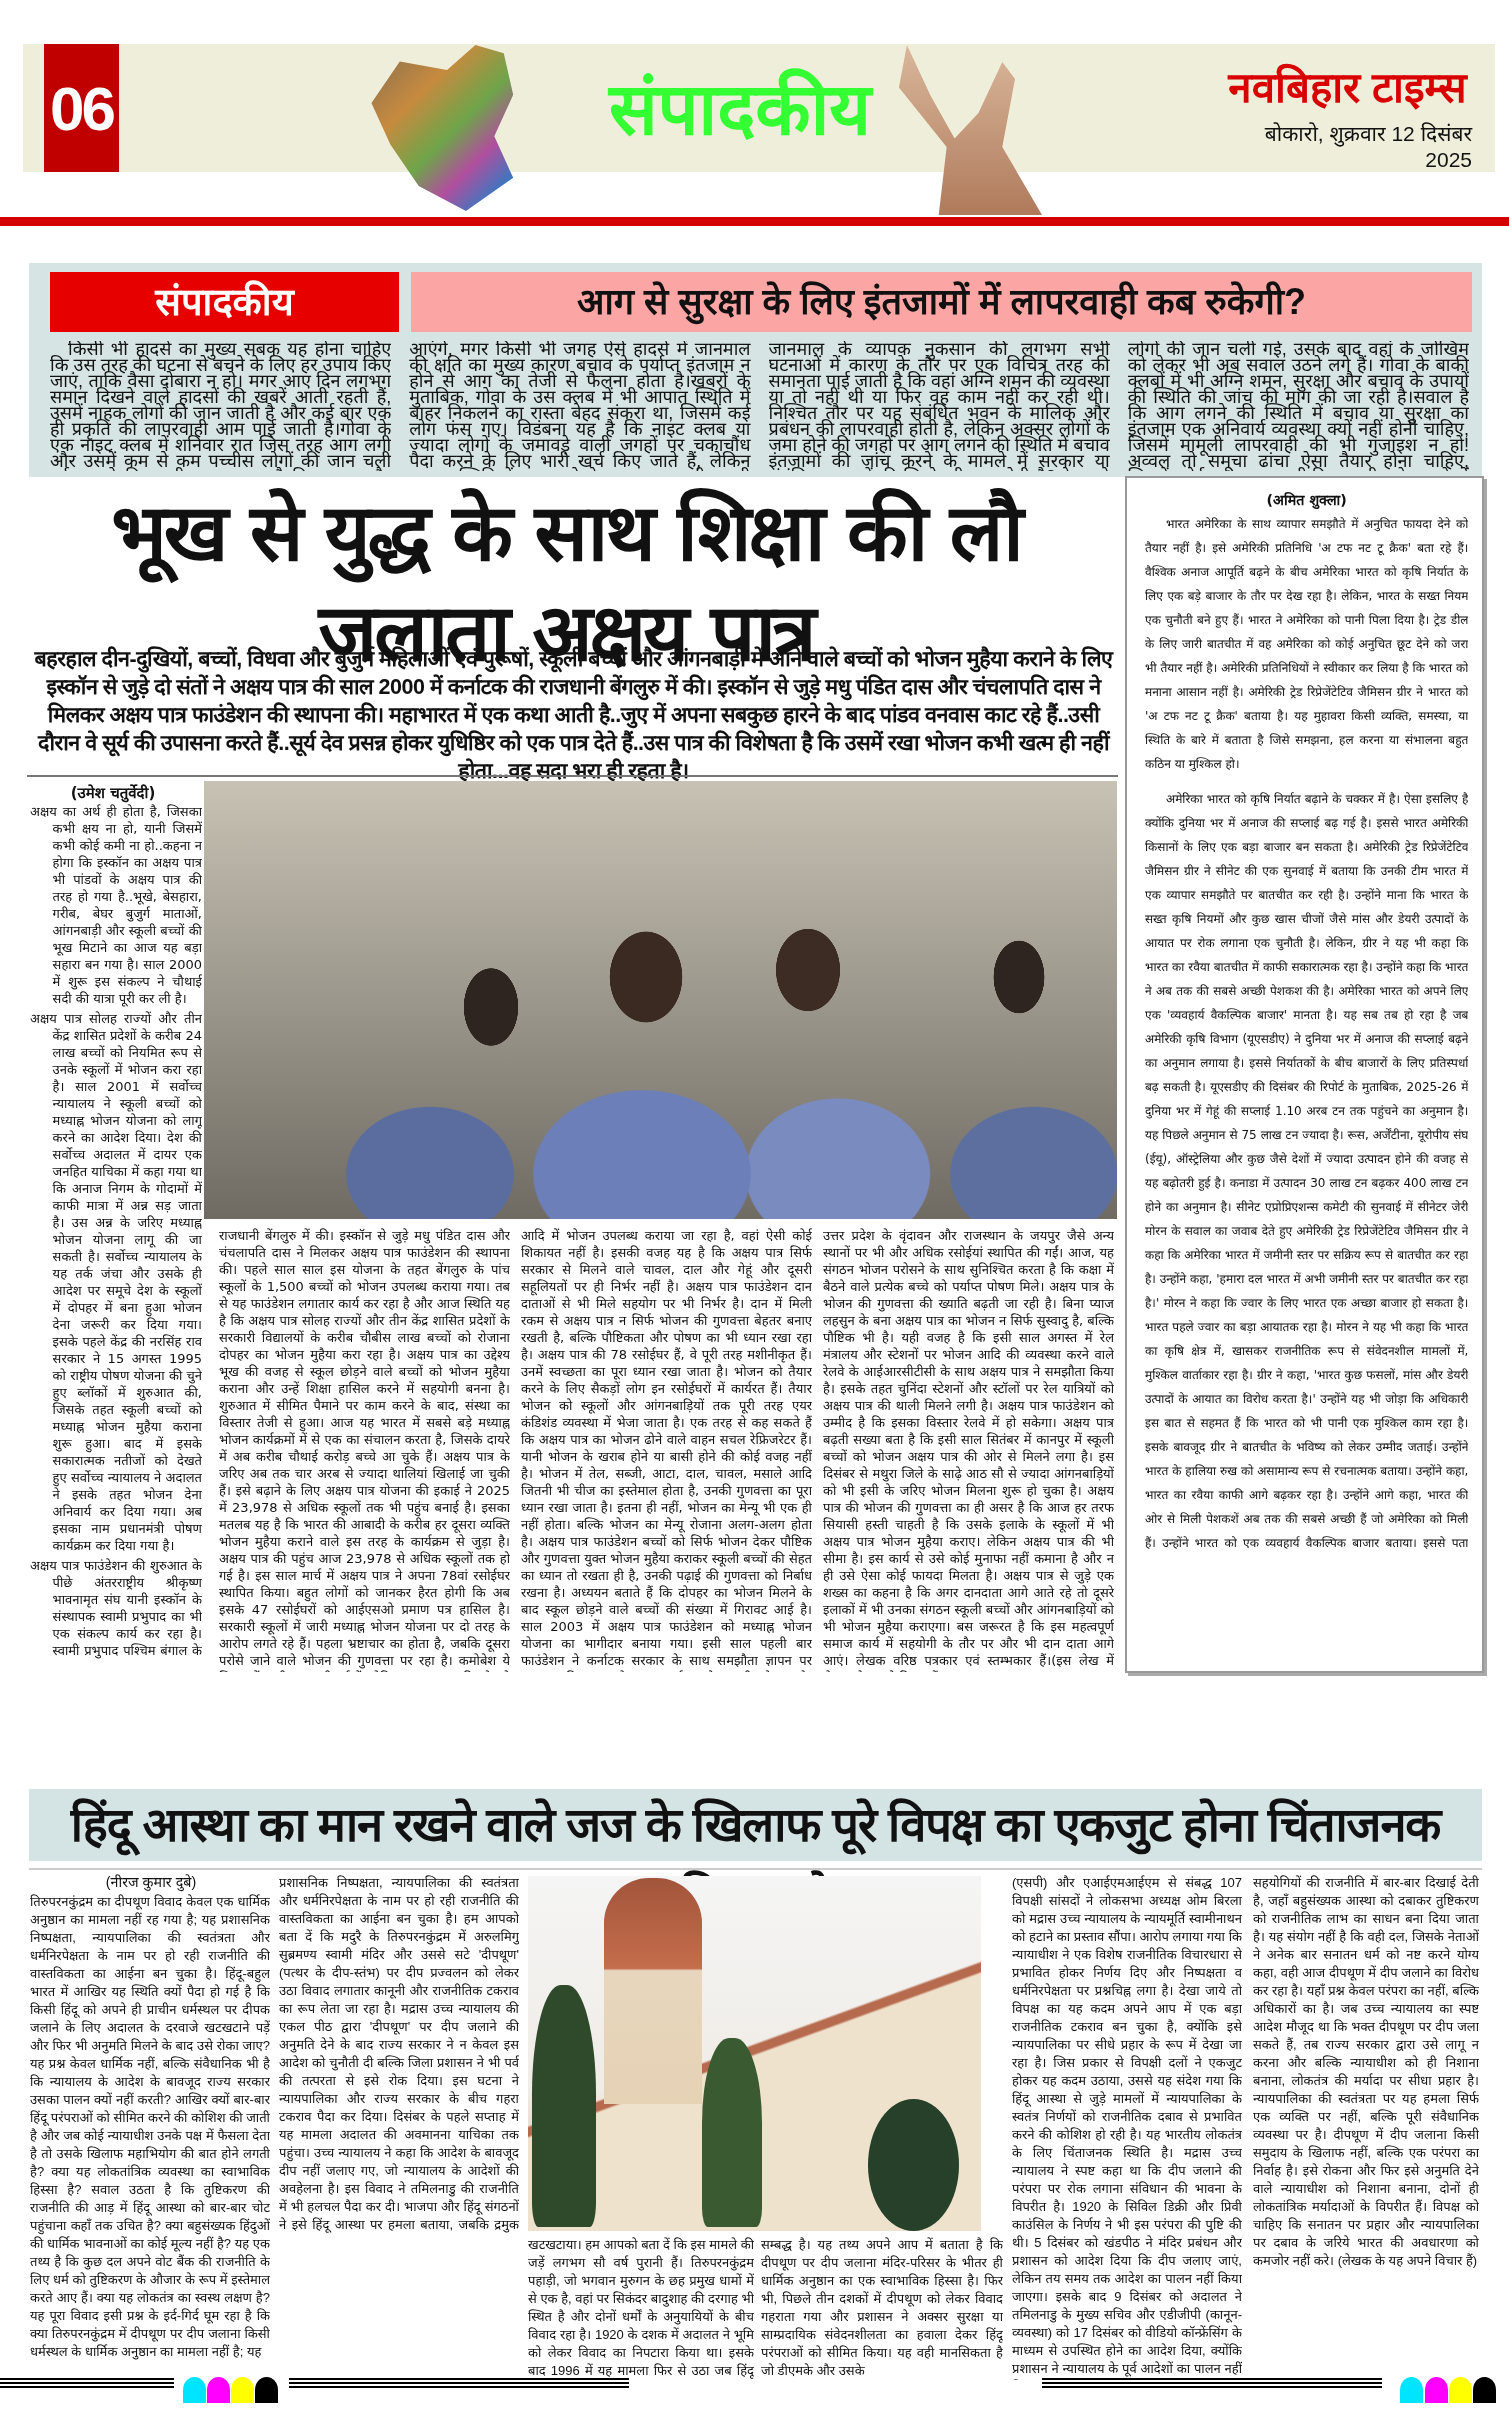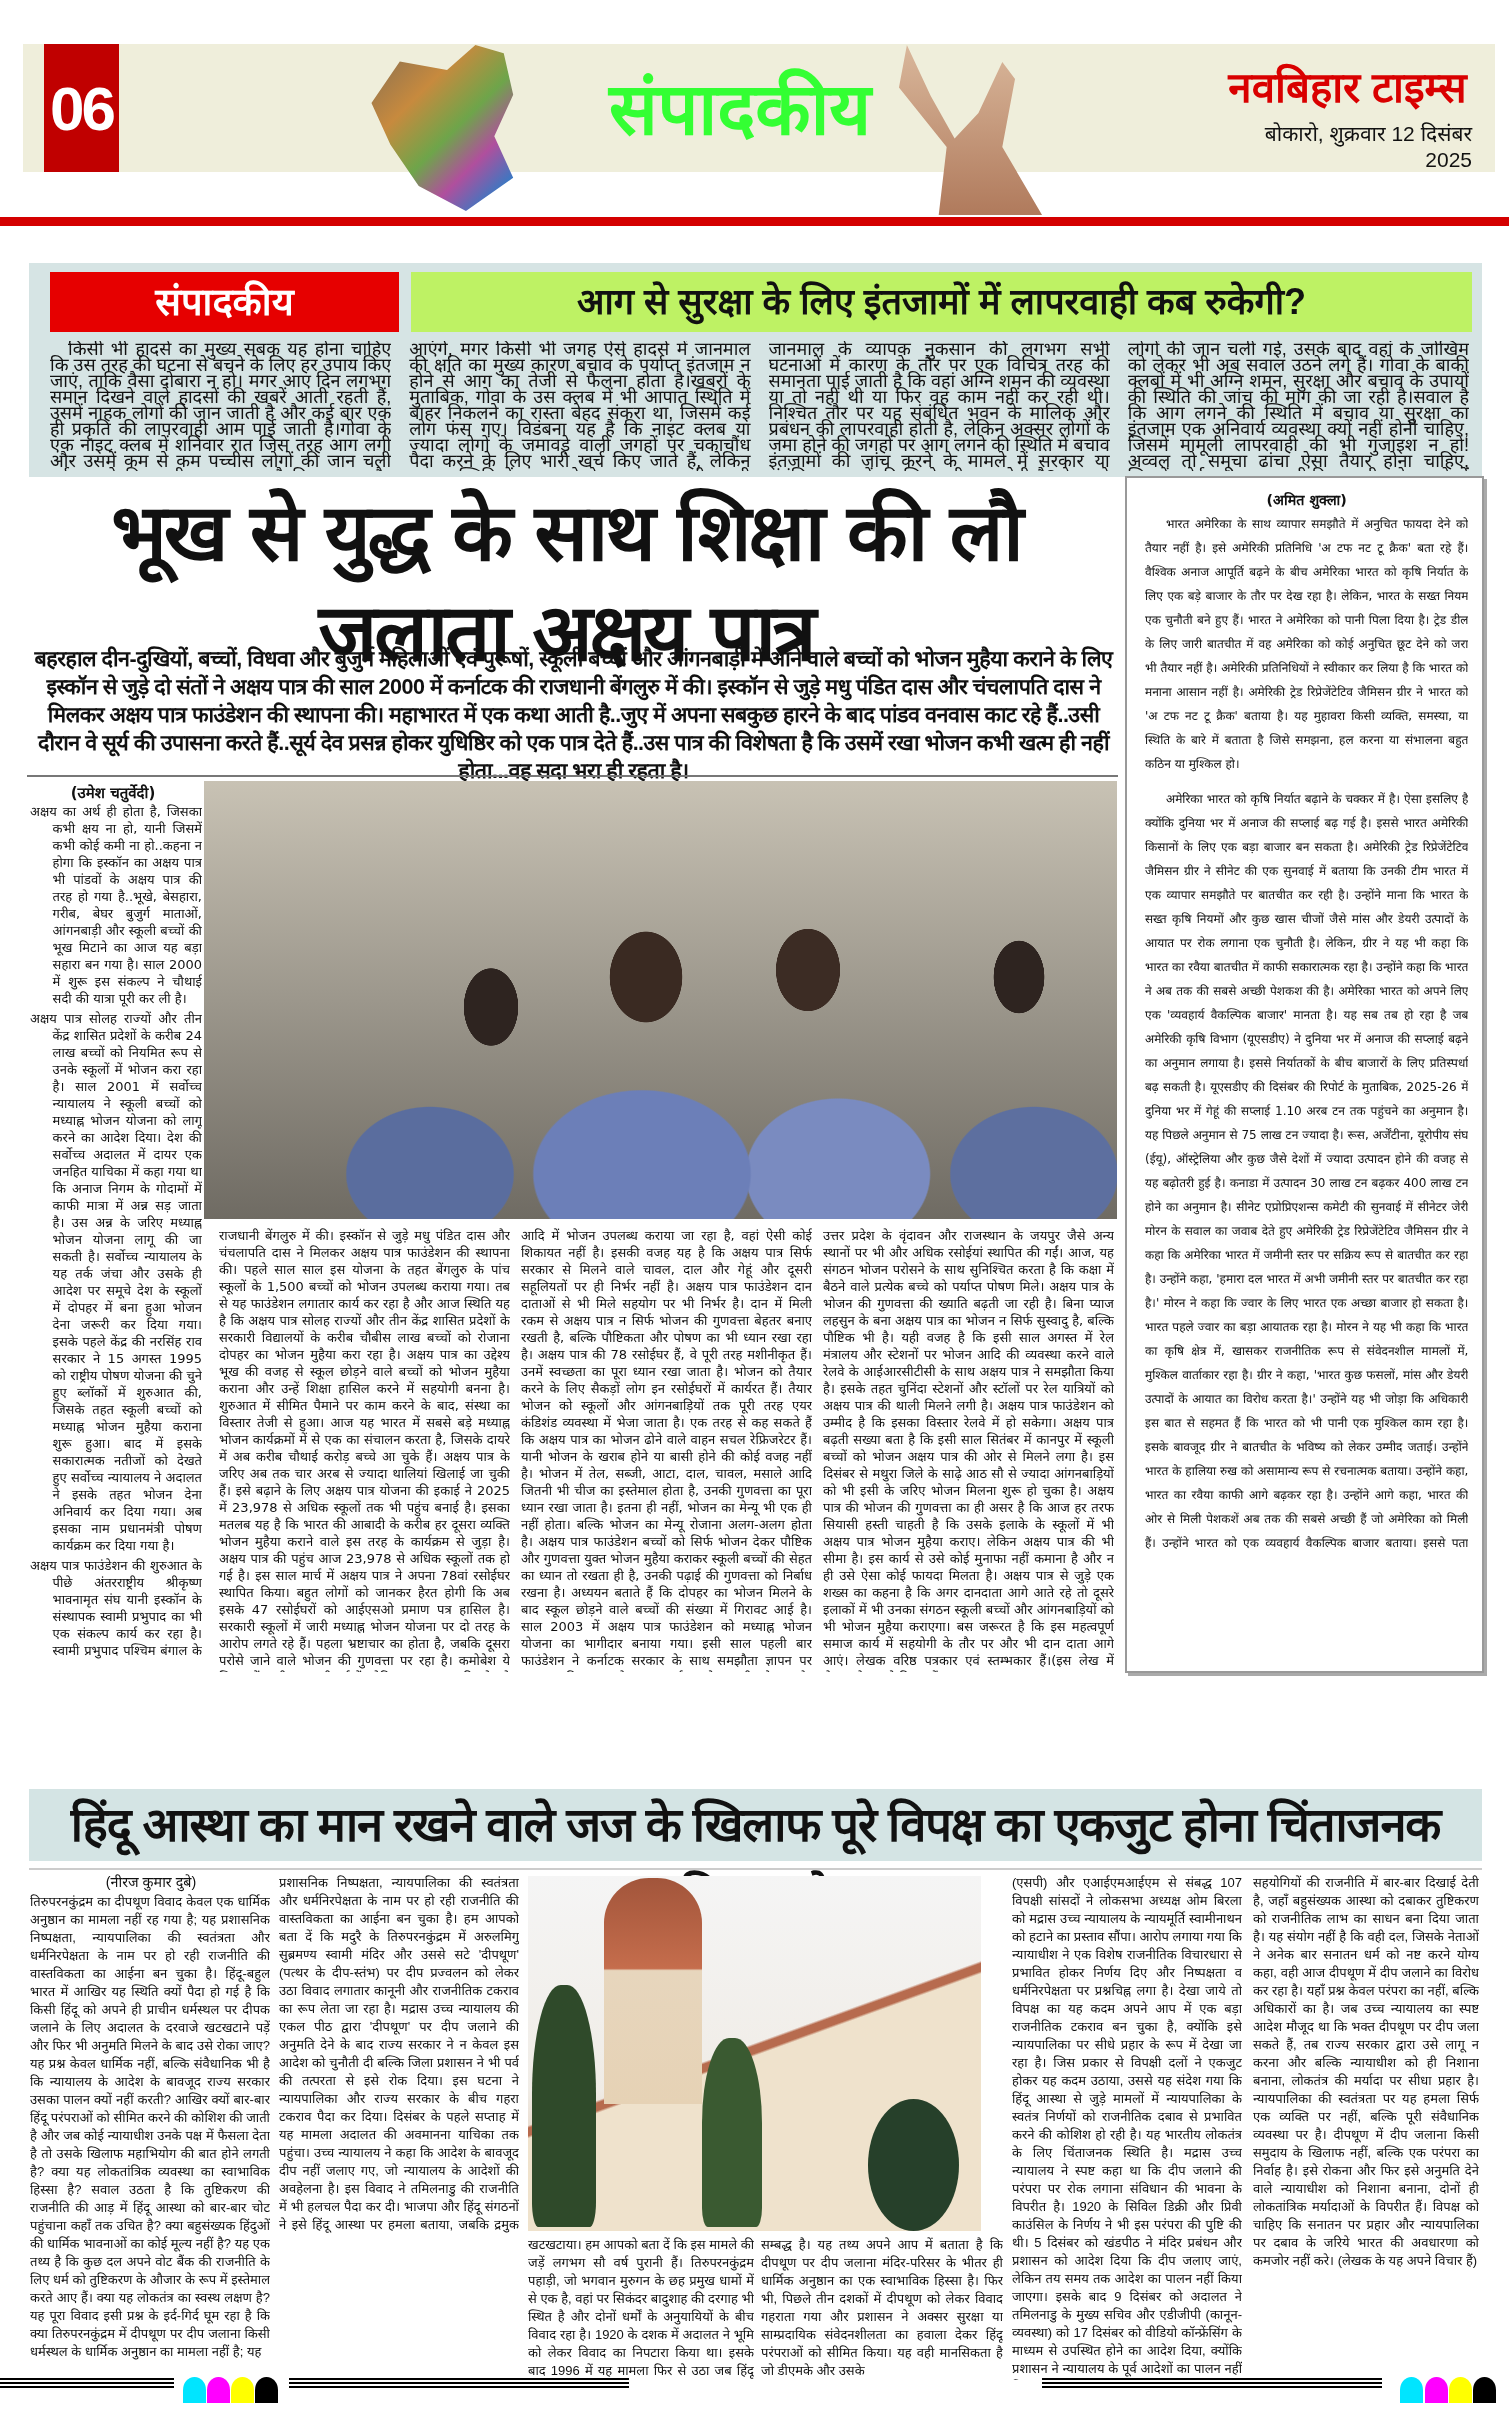--- a/index.html
+++ b/index.html
@@ -10,21 +10,21 @@
   .pagenum{left:44px;top:44px;width:75px;height:128px;background:#c00000;color:#fff;font-family:"Liberation Sans",sans-serif;font-weight:bold;font-size:62px;display:flex;align-items:center;justify-content:center;letter-spacing:-3px}
   .mapimg{left:362px;top:45px;width:189px;height:166px;background:linear-gradient(135deg,#7c6a55,#c78a3e 30%,#6ea54a 50%,#b04f9d 65%,#3a78c2 80%,#444);clip-path:polygon(20% 10%,45% 15%,60% 0,75% 5%,80% 30%,70% 55%,80% 80%,55% 100%,30% 85%,15% 60%,5% 35%)}
   .sectitle{left:604px;top:60px;width:272px;height:98px;color:#33ff33;font-family:"Liberation Sans",sans-serif;font-weight:bold;font-size:72px;text-align:center;line-height:98px}
   .archer{left:891px;top:45px;width:159px;height:170px;background:linear-gradient(180deg,#d9b79b,#b07a5c);clip-path:polygon(10% 0,25% 30%,40% 55%,55% 40%,70% 10%,78% 20%,70% 60%,95% 100%,30% 100%,35% 60%,5% 25%)}
   .brand{left:1223px;top:64px;width:249px;text-align:center;color:#d90000;font-family:"Liberation Sans",sans-serif;font-weight:bold;font-size:42px;line-height:48px}
   .dateline{left:1223px;top:121px;width:249px;text-align:right;font-family:"Liberation Sans",sans-serif;font-size:21px;line-height:26px;color:#111}
   .redrule{left:0;top:217px;width:1510px;height:9px;background:#d40000}
   
   .edbox{left:29px;top:263px;width:1453px;height:214px;background:#d6e4e4}
   .edlabel{left:50px;top:272px;width:349px;height:60px;background:#e60000;color:#fff;font-family:"Liberation Sans",sans-serif;font-weight:bold;font-size:38px;text-align:center;line-height:60px}
-  .edhead{left:411px;top:272px;width:1061px;height:60px;background:#bef264;font-family:"Liberation Sans",sans-serif;font-weight:bold;font-size:36px;text-align:center;line-height:60px}
+  .edhead{left:411px;top:272px;width:1061px;height:60px;background:#fca5a5;font-family:"Liberation Sans",sans-serif;font-weight:bold;font-size:36px;text-align:center;line-height:60px}
   .edcols{left:50px;top:341px;width:1419px;height:130px;display:flex;gap:18px}
   .edcol{flex:1;font-family:Liberation Sans, sans-serif;font-size:18px;line-height:16px;text-align:justify;overflow:hidden;text-indent:18px}
   .edcol.cont{text-indent:0}
   
   .bighead{left:30px;top:483px;width:1072px;font-family:"DejaVu Sans",sans-serif;font-weight:bold;font-size:79px;line-height:100px;text-align:center;letter-spacing:-3px}
   .deck{left:30px;top:645px;width:1087px;font-family:"Liberation Sans",sans-serif;font-weight:bold;font-size:21.5px;line-height:28px;text-align:center;letter-spacing:-0.5px}
   .deckrule{left:27px;top:775px;width:1091px;height:1.5px;background:#777}
   .byline{font-family:"DejaVu Sans",sans-serif;font-weight:bold;font-size:15px;text-align:center}
   .col{font-family:"DejaVu Sans",sans-serif;font-size:13px;line-height:17px;text-align:justify;overflow:hidden}
   .col p{margin-bottom:3px}

